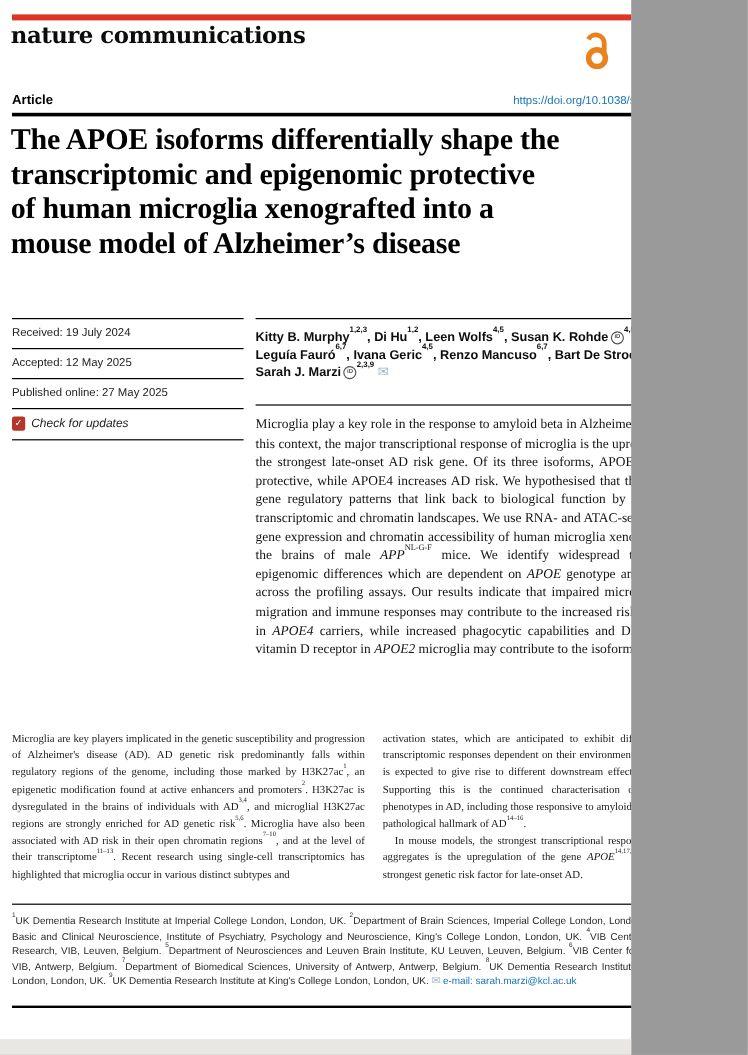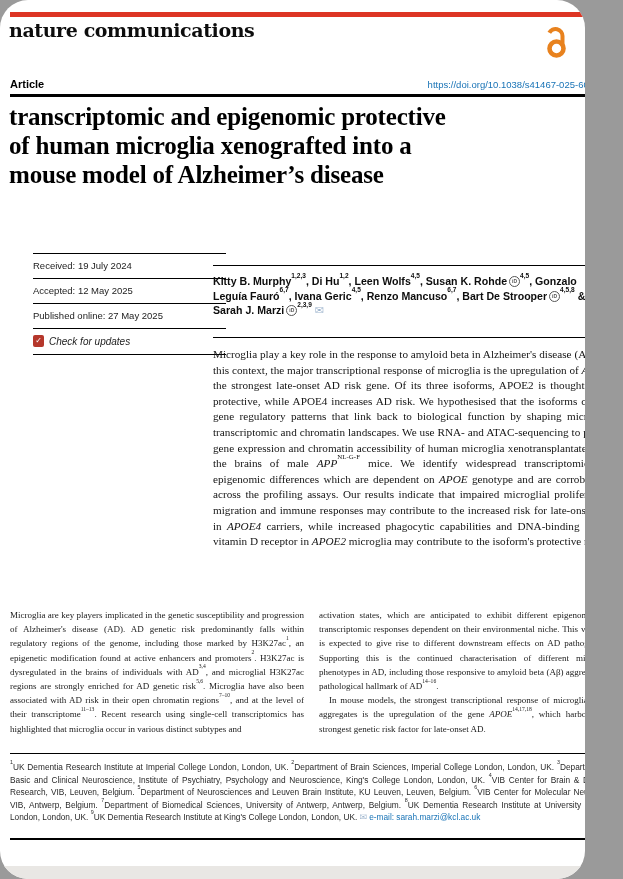--- a/index.html
+++ b/index.html
@@ -1,33 +1,33 @@
 <!DOCTYPE html>
 <html><head>
 <meta charset="utf-8">
 <style>
   html,body{margin:0;padding:0;background:#9a9a9a;}
-  .page{position:relative;width:585px;height:879px;background:#ffffff;overflow:hidden;
-        font-family:"Liberation Sans",sans-serif;color:#111;border-radius:28px;}
+  .page{position:relative;width:526px;height:879px;background:#ffffff;overflow:hidden;
+        font-family:"Liberation Sans",sans-serif;color:#111;}
   .abs{position:absolute;}
 
   .topbar{left:10px;top:12px;width:603px;height:5px;background:#dd3524;}
   .logo{left:9px;top:19px;font-family:"DejaVu Serif",serif;font-weight:bold;
         font-size:19px;letter-spacing:-0.4px;color:#0d0d0d;}
   .oa{right:14px;top:26px;width:27px;height:32px;}
 
   .article-row{left:10px;top:78px;width:603px;display:flex;justify-content:space-between;align-items:flex-end;gap:10px;}
   .article-label{font-size:11px;font-weight:bold;color:#000;}
   .doi{font-size:9.5px;color:#1873b6;}
   .rule-heavy{left:10px;top:94px;width:603px;height:3px;background:#000;}
 
   .title{left:9px;top:102px;width:605px;font-family:"Liberation Serif",serif;
          font-weight:bold;font-size:25px;line-height:29px;color:#000;letter-spacing:-0.2px;}
 
-  .meta{left:10px;top:253px;width:193px;border-bottom:1.4px solid #000;margin-left:23px;}
+  .meta{left:10px;top:265px;width:193px;border-bottom:1.4px solid #000;}
   .meta-row{border-top:1.4px solid #000;padding:6px 0 7px;font-size:9.5px;color:#222;}
   .check-row{display:flex;align-items:center;gap:5px;cursor:pointer;}
   .cm-ico{display:inline-block;width:11px;height:12px;background:#b5372b;border-radius:2px;
           color:#fff;font-size:8px;line-height:12px;text-align:center;}
   .check-label{font-size:10px;color:#222;font-style:italic;}
 
   .authors{left:213px;top:265px;width:400px;border-top:1.4px solid #000;padding-top:8px;
            font-size:10.6px;font-weight:bold;line-height:14.6px;color:#0d0d0d;}
   .authors sup{font-size:0.62em;line-height:0;position:relative;top:-0.4em;}
   .orcid{display:inline-block;width:9px;height:9px;border:1px solid #555;border-radius:50%;
@@ -77,20 +77,21 @@
   </div>
 
   <div class="abs article-row">
     <span class="article-label">Article</span>
     <span class="doi">https://doi.org/10.1038/s41467-025-60099-4</span>
   </div>
 
   <div class="abs rule-heavy"></div>
 
   <div class="abs title">
+    <div>The APOE isoforms differentially shape the</div>
     <div>transcriptomic and epigenomic protective</div>
     <div>of human microglia xenografted into a</div>
     <div>mouse model of Alzheimer’s disease</div>
   </div>
 
   <div class="abs meta">
     <div class="meta-row">Received: 19 July 2024</div>
     <div class="meta-row">Accepted: 12 May 2025</div>
     <div class="meta-row">Published online: 27 May 2025</div>
     <div class="meta-row check-row">

